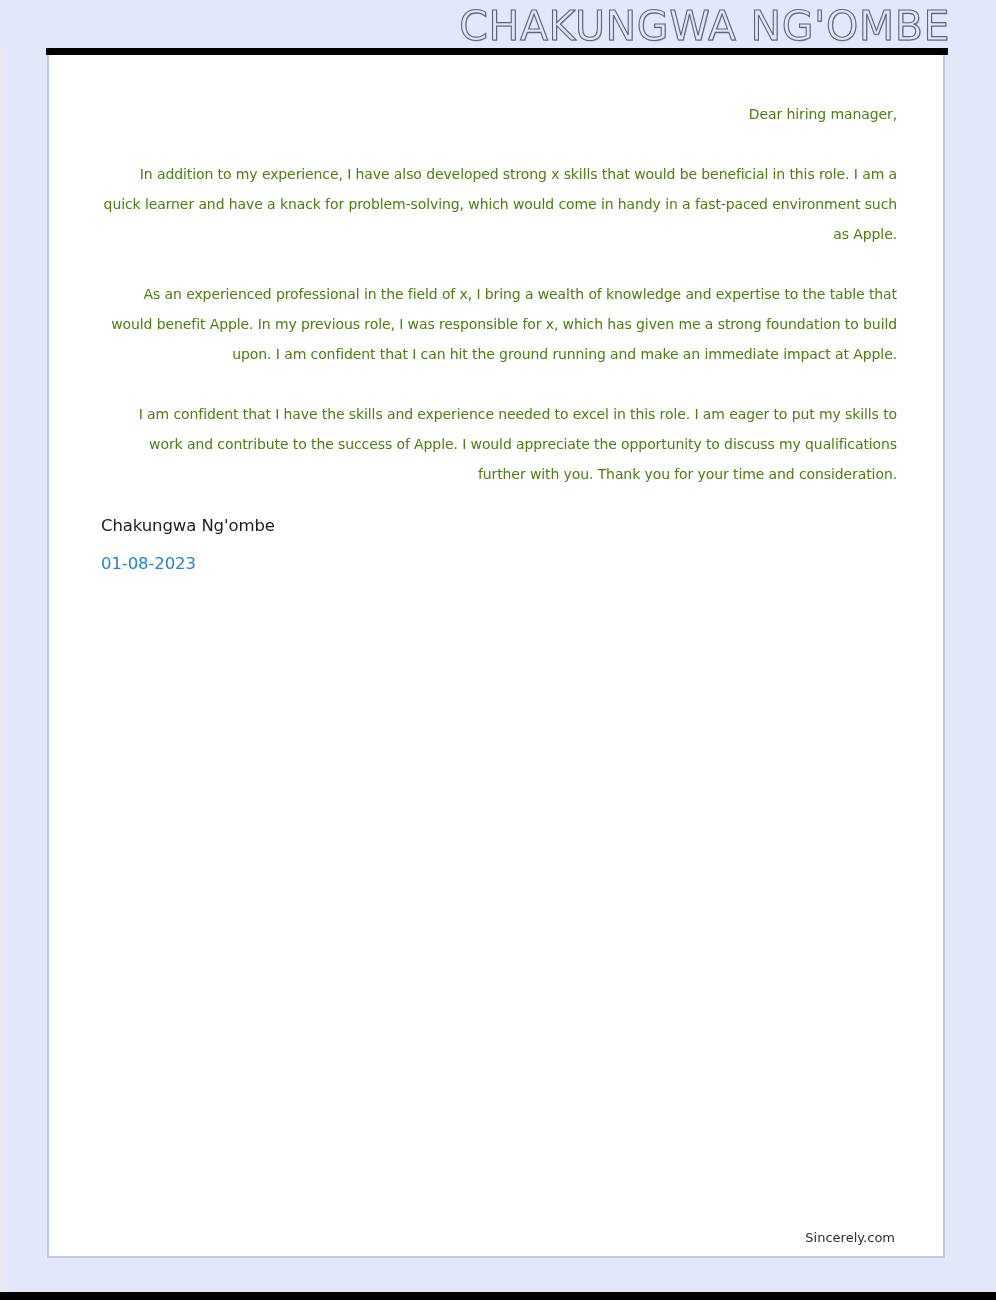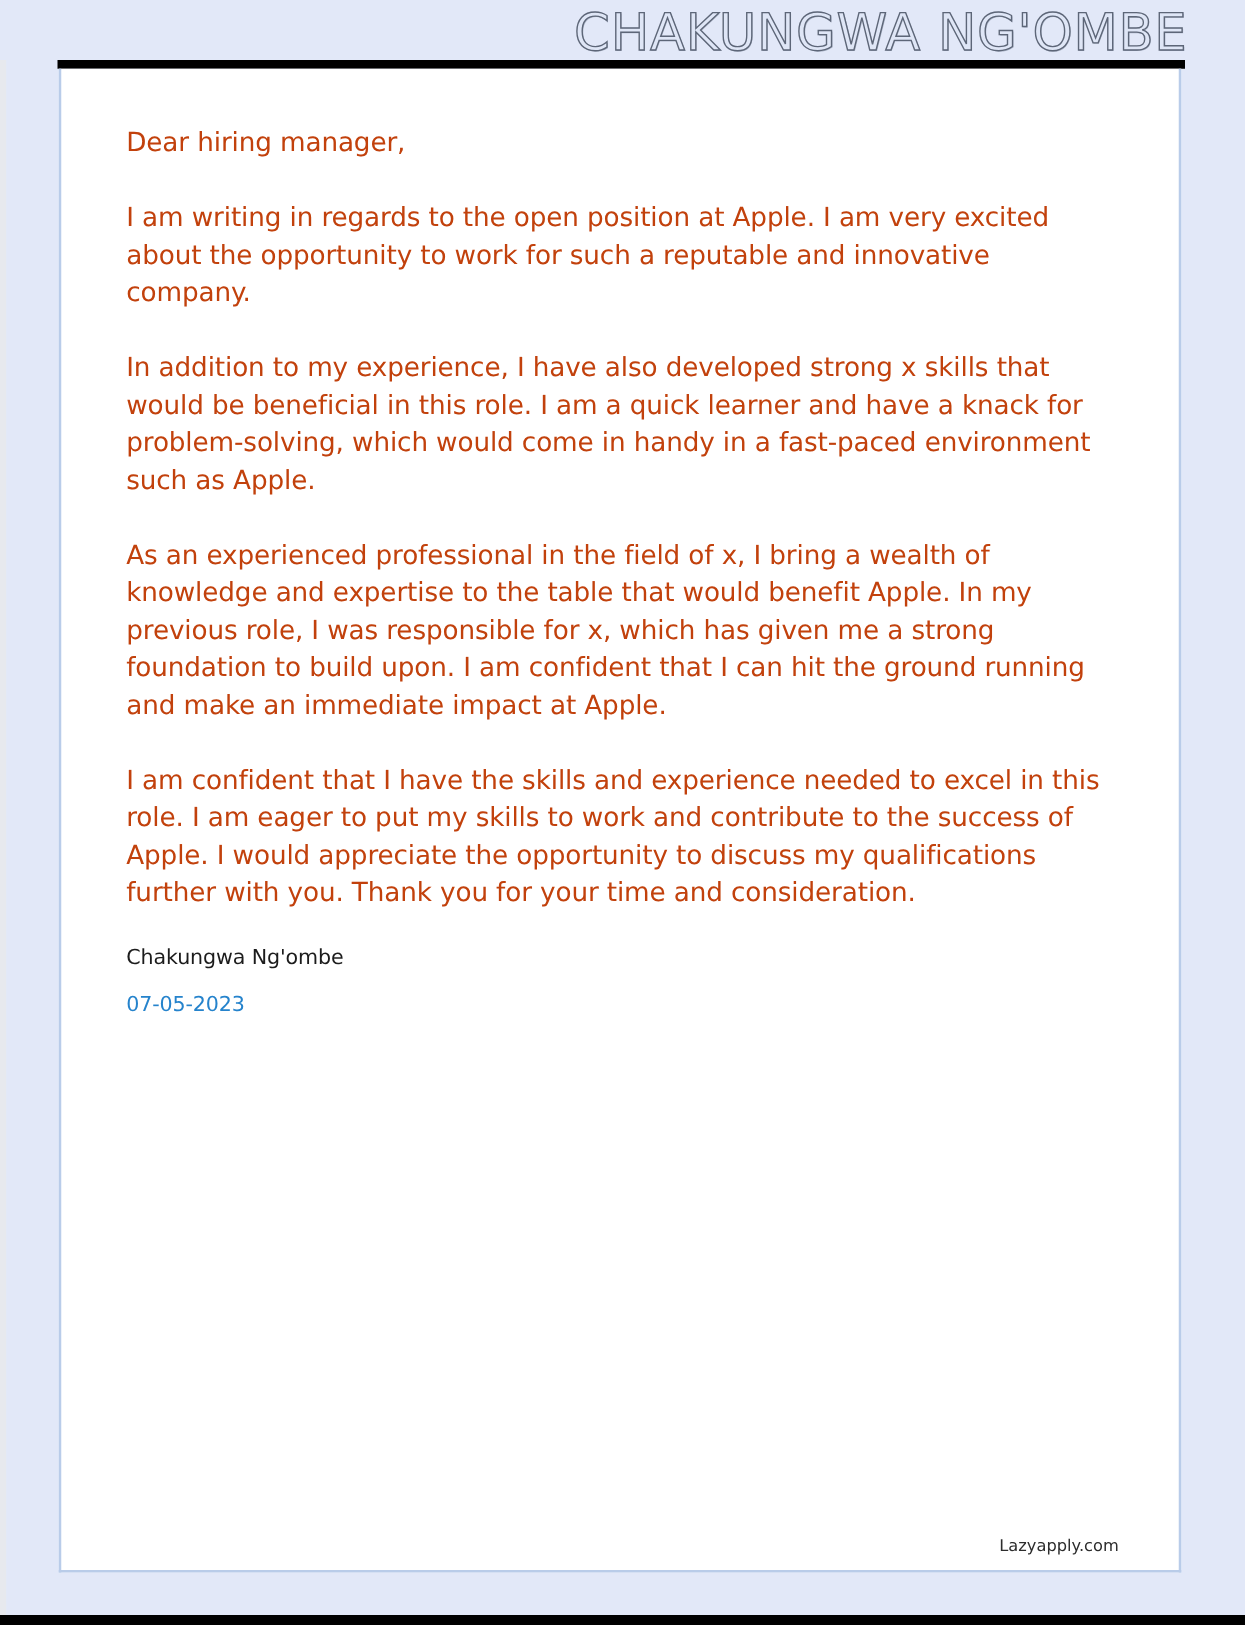--- a/index.html
+++ b/index.html
@@ -68,25 +68,25 @@
 
   #letter-body {
     position: absolute;
     left: 52px;
     top: 44px;
     width: 796px;
   }
 
   .para {
     font-family: "DejaVu Sans", sans-serif;
-    font-size: 21px;
+    font-size: 14px;
     line-height: 30px;
-    color: #c2410c;
+    color: #4d7c0f;
     margin: 0 0 30px 0;
-    text-align: left;
+    text-align: right;
     letter-spacing: -0.1px;
   }
 
   .para.tight {
     margin-bottom: 22px;
   }
 
   .sign-name {
     font-family: "DejaVu Sans", sans-serif;
     font-size: 16.5px;
@@ -147,32 +147,31 @@
 </div>
 
 <div id="title-rule"></div>
 
 <div id="page">
 
   <div id="letter-body">
 
     <p class="para">Dear hiring manager,</p>
 
-    <p class="para">I am writing in regards to the open position at Apple. I am very excited about the opportunity to work for such a reputable and innovative company.</p>
 
     <p class="para">In addition to my experience, I have also developed strong x skills that would be beneficial in this role. I am a quick learner and have a knack for problem-solving, which would come in handy in a fast-paced environment such as Apple.</p>
 
     <p class="para">As an experienced professional in the field of x, I bring a wealth of knowledge and expertise to the table that would benefit Apple. In my previous role, I was responsible for x, which has given me a strong foundation to build upon. I am confident that I can hit the ground running and make an immediate impact at Apple.</p>
 
     <p class="para tight">I am confident that I have the skills and experience needed to excel in this role. I am eager to put my skills to work and contribute to the success of Apple. I would appreciate the opportunity to discuss my qualifications further with you. Thank you for your time and consideration.</p>
 
 
     <p class="sign-name">Chakungwa Ng'ombe</p>
 
-    <p class="sign-date">07-05-2023</p>
+    <p class="sign-date">01-08-2023</p>
 
   </div>
 
-  <div id="footer-brand">Lazyapply.com</div>
+  <div id="footer-brand">Sincerely.com</div>
 
 </div>
 
 <div id="bottom-strip"></div>
 
 </body></html>

